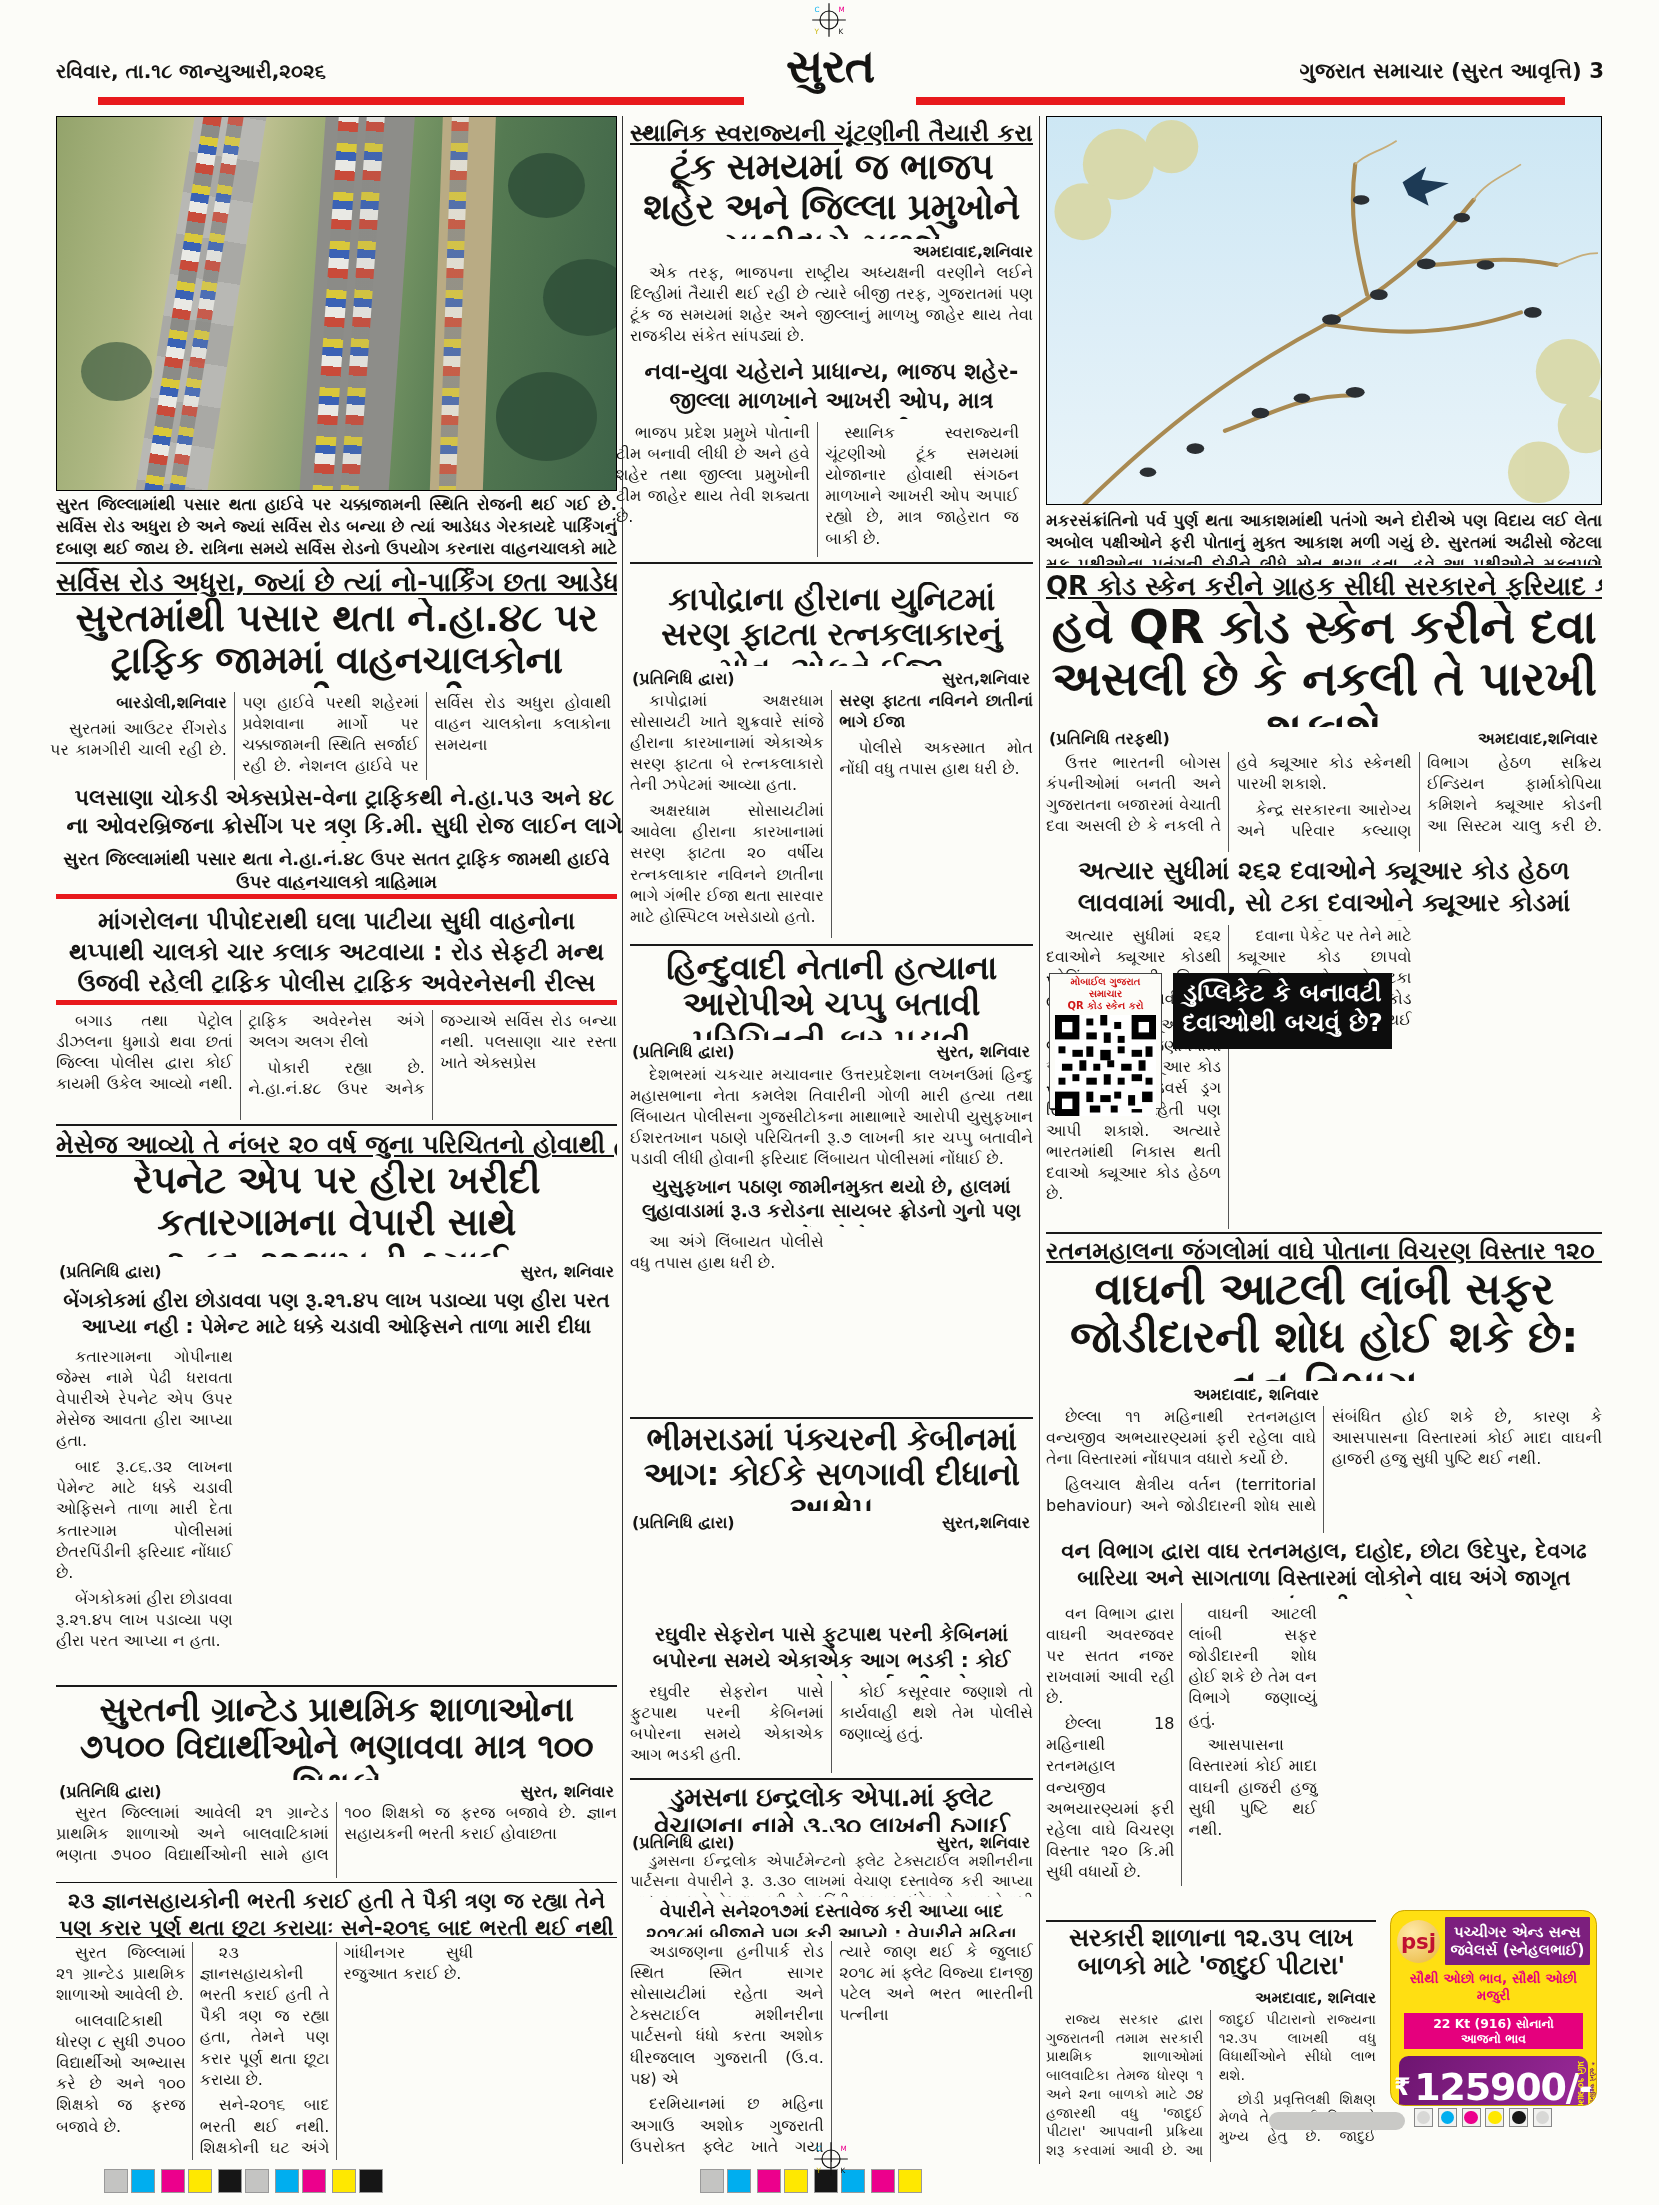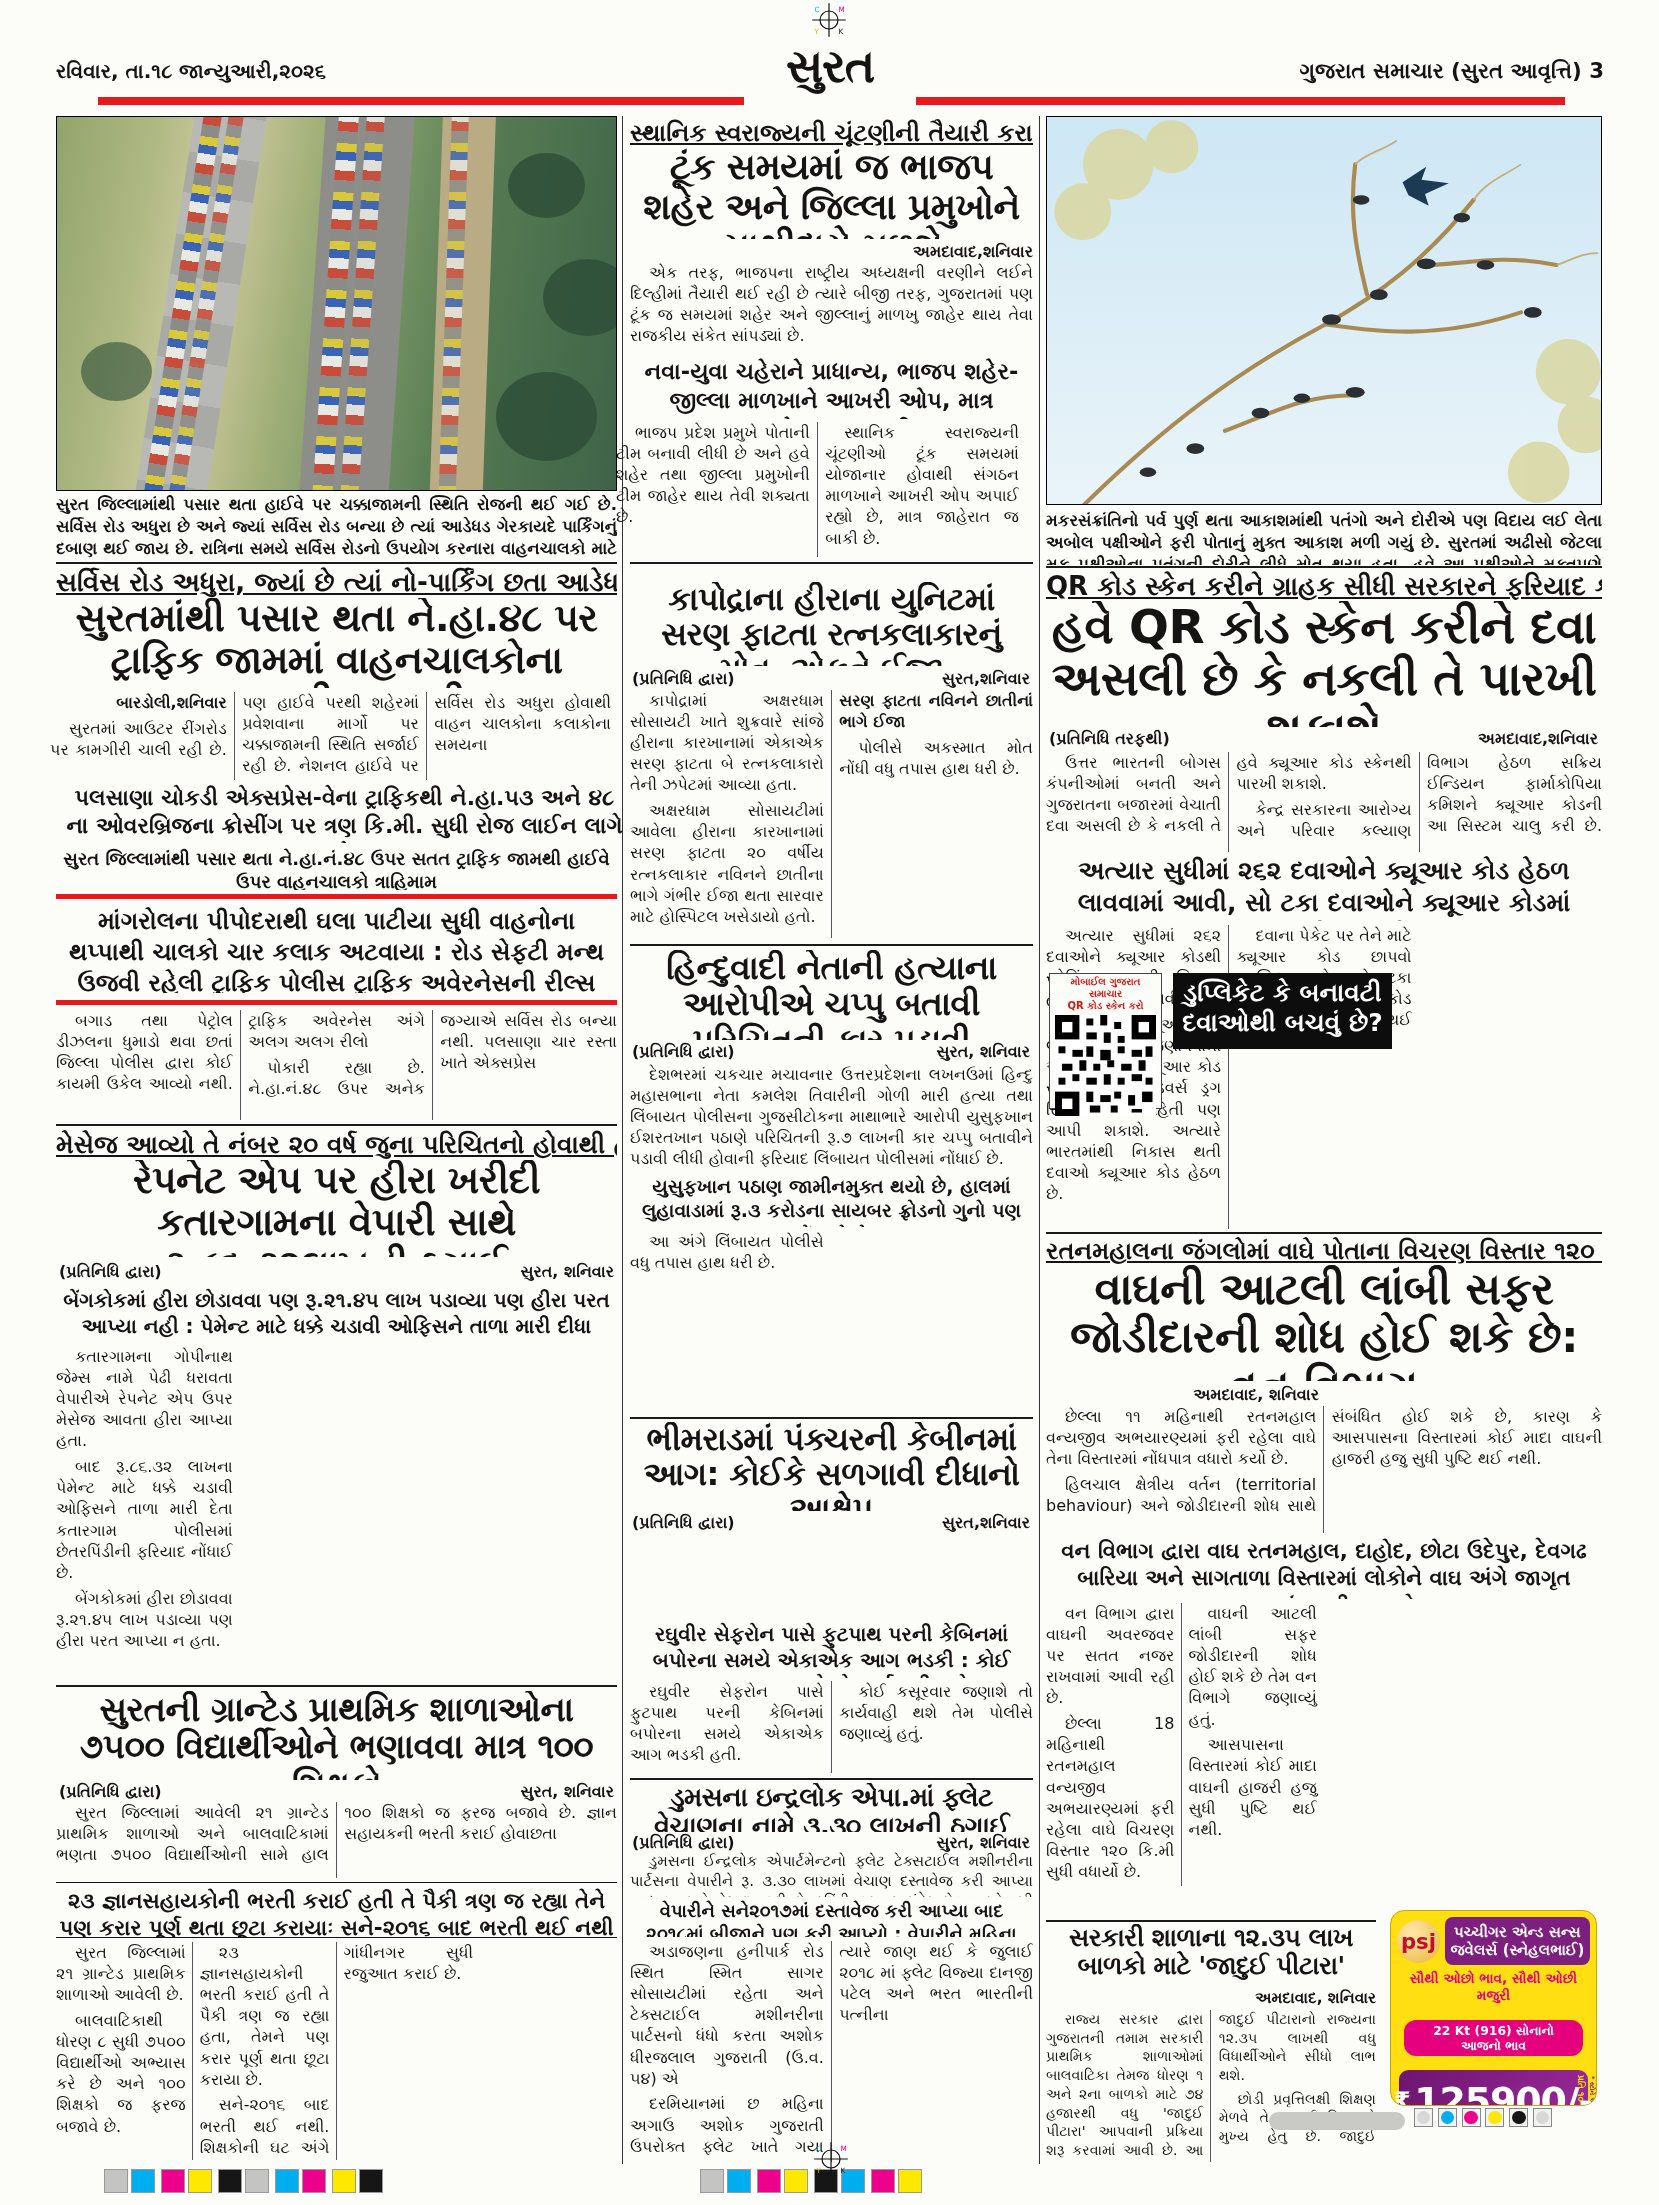--- a/index.html
+++ b/index.html
@@ -36,24 +36,24 @@
   .blackbox{background:#0d0d0d;color:#fff;font-weight:bold;text-align:center;line-height:1.2;overflow:hidden}
   .qrlabel{color:#d01818;font-weight:bold;font-size:10px;text-align:center;line-height:1.2}
   
   .redbox{border-top:5.3px solid #e8191c;border-bottom:5.3px solid #e8191c;background:#fcfcf8}
   
   .ad{background:#ffdf12;border-radius:14.2px;border:1.2px solid #caa400;overflow:hidden}
   .ad-head{display:flex;align-items:center;gap:4.7px;padding:6px 6px 2.4px}
   .ad-logo{width:43px;height:43px;border-radius:50%;background:radial-gradient(circle at 35% 30%,#ffe9a8,#e8b63c);
            color:#c01030;font-weight:bold;font-size:21.3px;display:flex;align-items:center;justify-content:center;flex:0 0 auto}
   .ad-name{background:#7c1f7e;color:#fff;font-weight:bold;font-size:15px;line-height:1.2;text-align:center;
-           border-radius:8px;padding:6px 4.7px;flex:1}
+           border-radius:1px;padding:6px 4.7px;flex:1}
   .ad-tag{color:#e5007d;font-weight:bold;font-size:13.6px;text-align:center;padding:2.4px 1.2px}
-  .ad-rate{background:#e5007d;color:#fff;font-weight:bold;font-size:12.4px;text-align:center;border-radius:12px;
-           margin:14px 13px;padding:3px 17px}
+  .ad-rate{background:#e5007d;color:#fff;font-weight:bold;font-size:12.4px;text-align:center;border-radius:0;
+           margin:7px 13px;padding:3px 17px}
   .ad-pricewrap{position:relative;background:linear-gradient(120deg,#6d1570,#9c2a9a);border-radius:9.5px;margin:3.6px 8.3px 2.4px;
            height:62px;display:flex;align-items:center;justify-content:center;gap:3.6px}
   .ad-rs{color:#fff;font-weight:bold;font-size:24px}
   .ad-price{color:#fff;font-weight:bold;font-size:38px;letter-spacing:-1.2px}
   .ad-per{position:absolute;right:2.4px;top:4.7px;color:#ffe800;font-weight:bold;font-size:9px;
           writing-mode:vertical-rl;line-height:1}
   .ad-note{position:absolute;right:-8.3px;top:6px;color:#6d1570;font-weight:bold;font-size:6.5px;writing-mode:vertical-rl}
   
   .sq{display:inline-block;width:24px;height:24px;margin-right:3px;border:0.6px solid #999;vertical-align:top}
   .dotcell{display:inline-block;width:19px;height:19px;border:0.6px solid #888;background:#f2f2f0;margin-right:1.8px;

